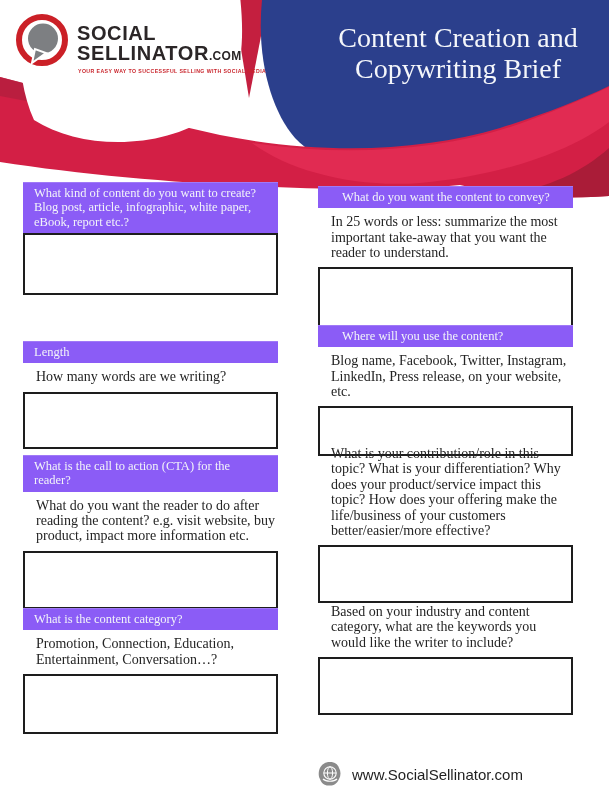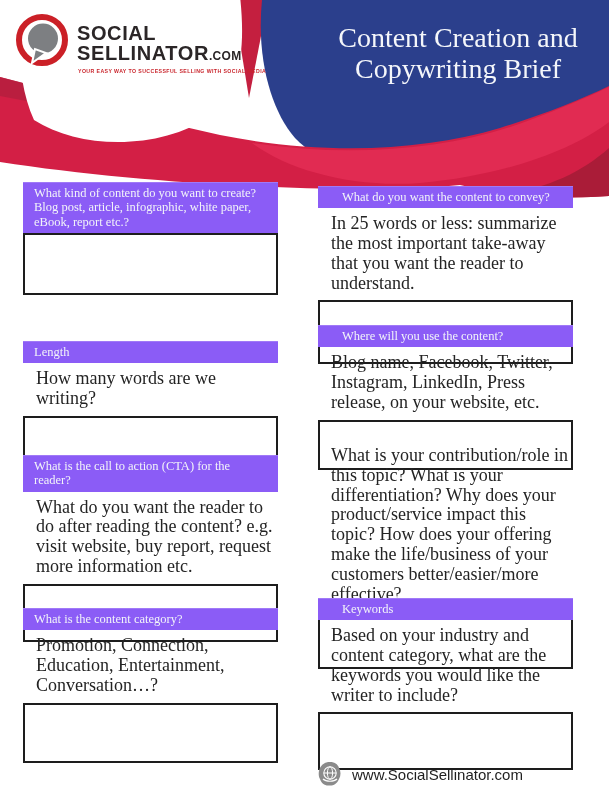--- a/index.html
+++ b/index.html
@@ -26,21 +26,21 @@
     color:#c9242b;font-weight:700;white-space:nowrap;}
   
   .section{position:absolute;width:255px;}
   .col-left{left:23px;}
   .col-right{left:318px;}
   .bar{
     background:#8b5cf6;color:#f2f4f9;font-size:12.5px;line-height:1.14;
     padding:4px 10px 4px 11px;box-shadow:inset 0 1px 0 rgba(255,255,255,.18);
   }
   .col-right .bar{padding-left:24px;}
-  .desc{font-size:18px;line-height:1.1;margin:6px 0 7px;padding-left:13px;color:#242424;}
+  .desc{font-size:14px;line-height:1.1;margin:6px 0 7px;padding-left:13px;color:#242424;}
   .inputbox{border:2px solid #1d1d1d;background:#ffffff;width:251px;}
   
   .footer{position:absolute;top:760px;left:318px;height:28px;display:flex;align-items:center;}
   .footer-text{font-family:"Liberation Sans", sans-serif;font-size:15px;font-weight:500;
     color:#1f1f1f;margin-left:10px;}
 </style>
 </head>
 <body>
 
 <div class="page">
@@ -102,21 +102,21 @@
   </div>
 
   <div class="section col-left" style="top:341px">
     <div class="bar">Length</div>
     <div class="desc">How many words are we writing?</div>
     <div class="inputbox" style="height:53px"></div>
   </div>
 
   <div class="section col-left" style="top:455px">
     <div class="bar">What is the call to action (CTA) for the reader?</div>
-    <div class="desc">What do you want the reader to do after reading the content? e.g. visit website, buy report, request more information etc.</div>
+    <div class="desc">What do you want the reader to do after reading the content? e.g. visit website, buy product, impact more information etc.</div>
     <div class="inputbox" style="height:54px"></div>
   </div>
 
   <div class="section col-left" style="top:608px">
     <div class="bar">What is the content category?</div>
     <div class="desc">Promotion, Connection, Education, Entertainment, Conversation…?</div>
     <div class="inputbox" style="height:56px"></div>
   </div>
 
   <div class="section col-right" style="top:186px">
@@ -130,21 +130,20 @@
     <div class="desc">Blog name, Facebook, Twitter, Instagram, LinkedIn, Press release, on your website, etc.</div>
     <div class="inputbox" style="height:46px"></div>
   </div>
 
   <div class="section col-right" style="top:440px">
     <div class="desc">What is your contribution/role in this topic? What is your differentiation? Why does your product/service impact this topic? How does your offering make the life/business of your customers better/easier/more effective?</div>
     <div class="inputbox" style="height:54px"></div>
   </div>
 
   <div class="section col-right" style="top:598px">
-    <div class="bar">Keywords</div>
     <div class="desc">Based on your industry and content category, what are the keywords you would like the writer to include?</div>
     <div class="inputbox" style="height:54px"></div>
   </div>
 
   <div class="footer">
     <svg width="24" height="26" viewBox="0 0 24 26">
       <path d="M12,1 C16,1 20,3 21,7 C23,10 23,15 21,18 C19,23 15,25 11,24.5
                C7,25 3,22 2,18 C0,15 0.5,9 2.5,6 C4.5,2.5 8,1 12,1 Z" fill="#8b8b8b"></path>
       <circle cx="12" cy="12" r="6.2" fill="none" stroke="#ffffff" stroke-width="1.1"></circle>
       <ellipse cx="12" cy="12" rx="2.6" ry="6.2" fill="none" stroke="#ffffff" stroke-width="1"></ellipse>

